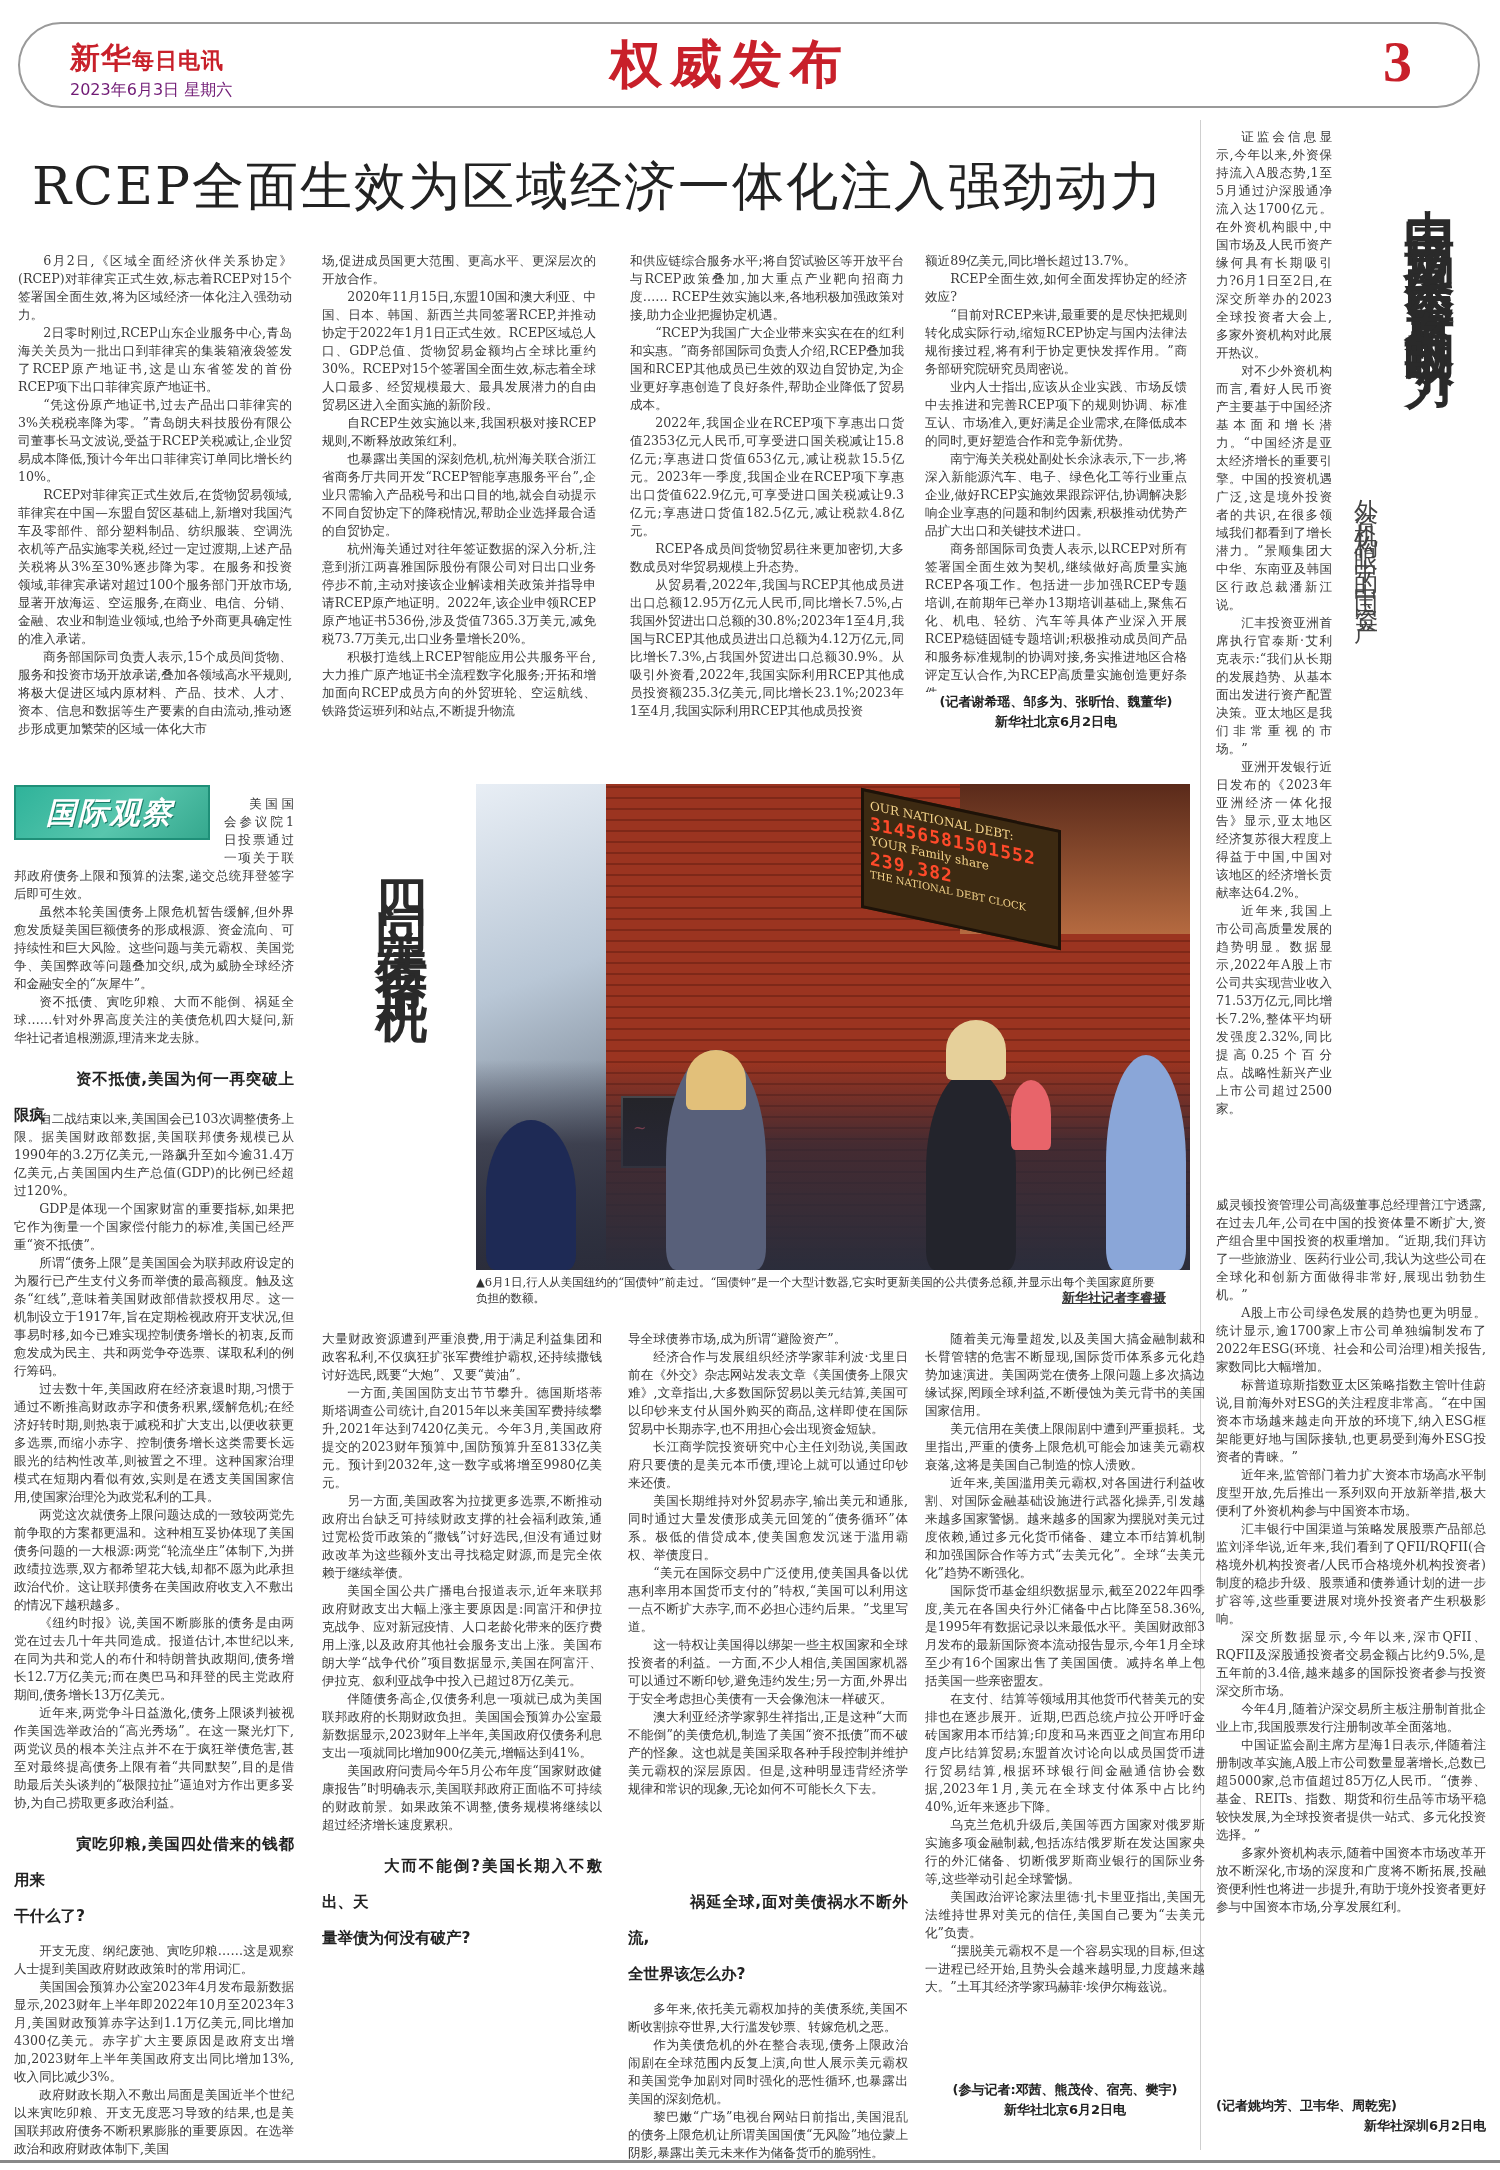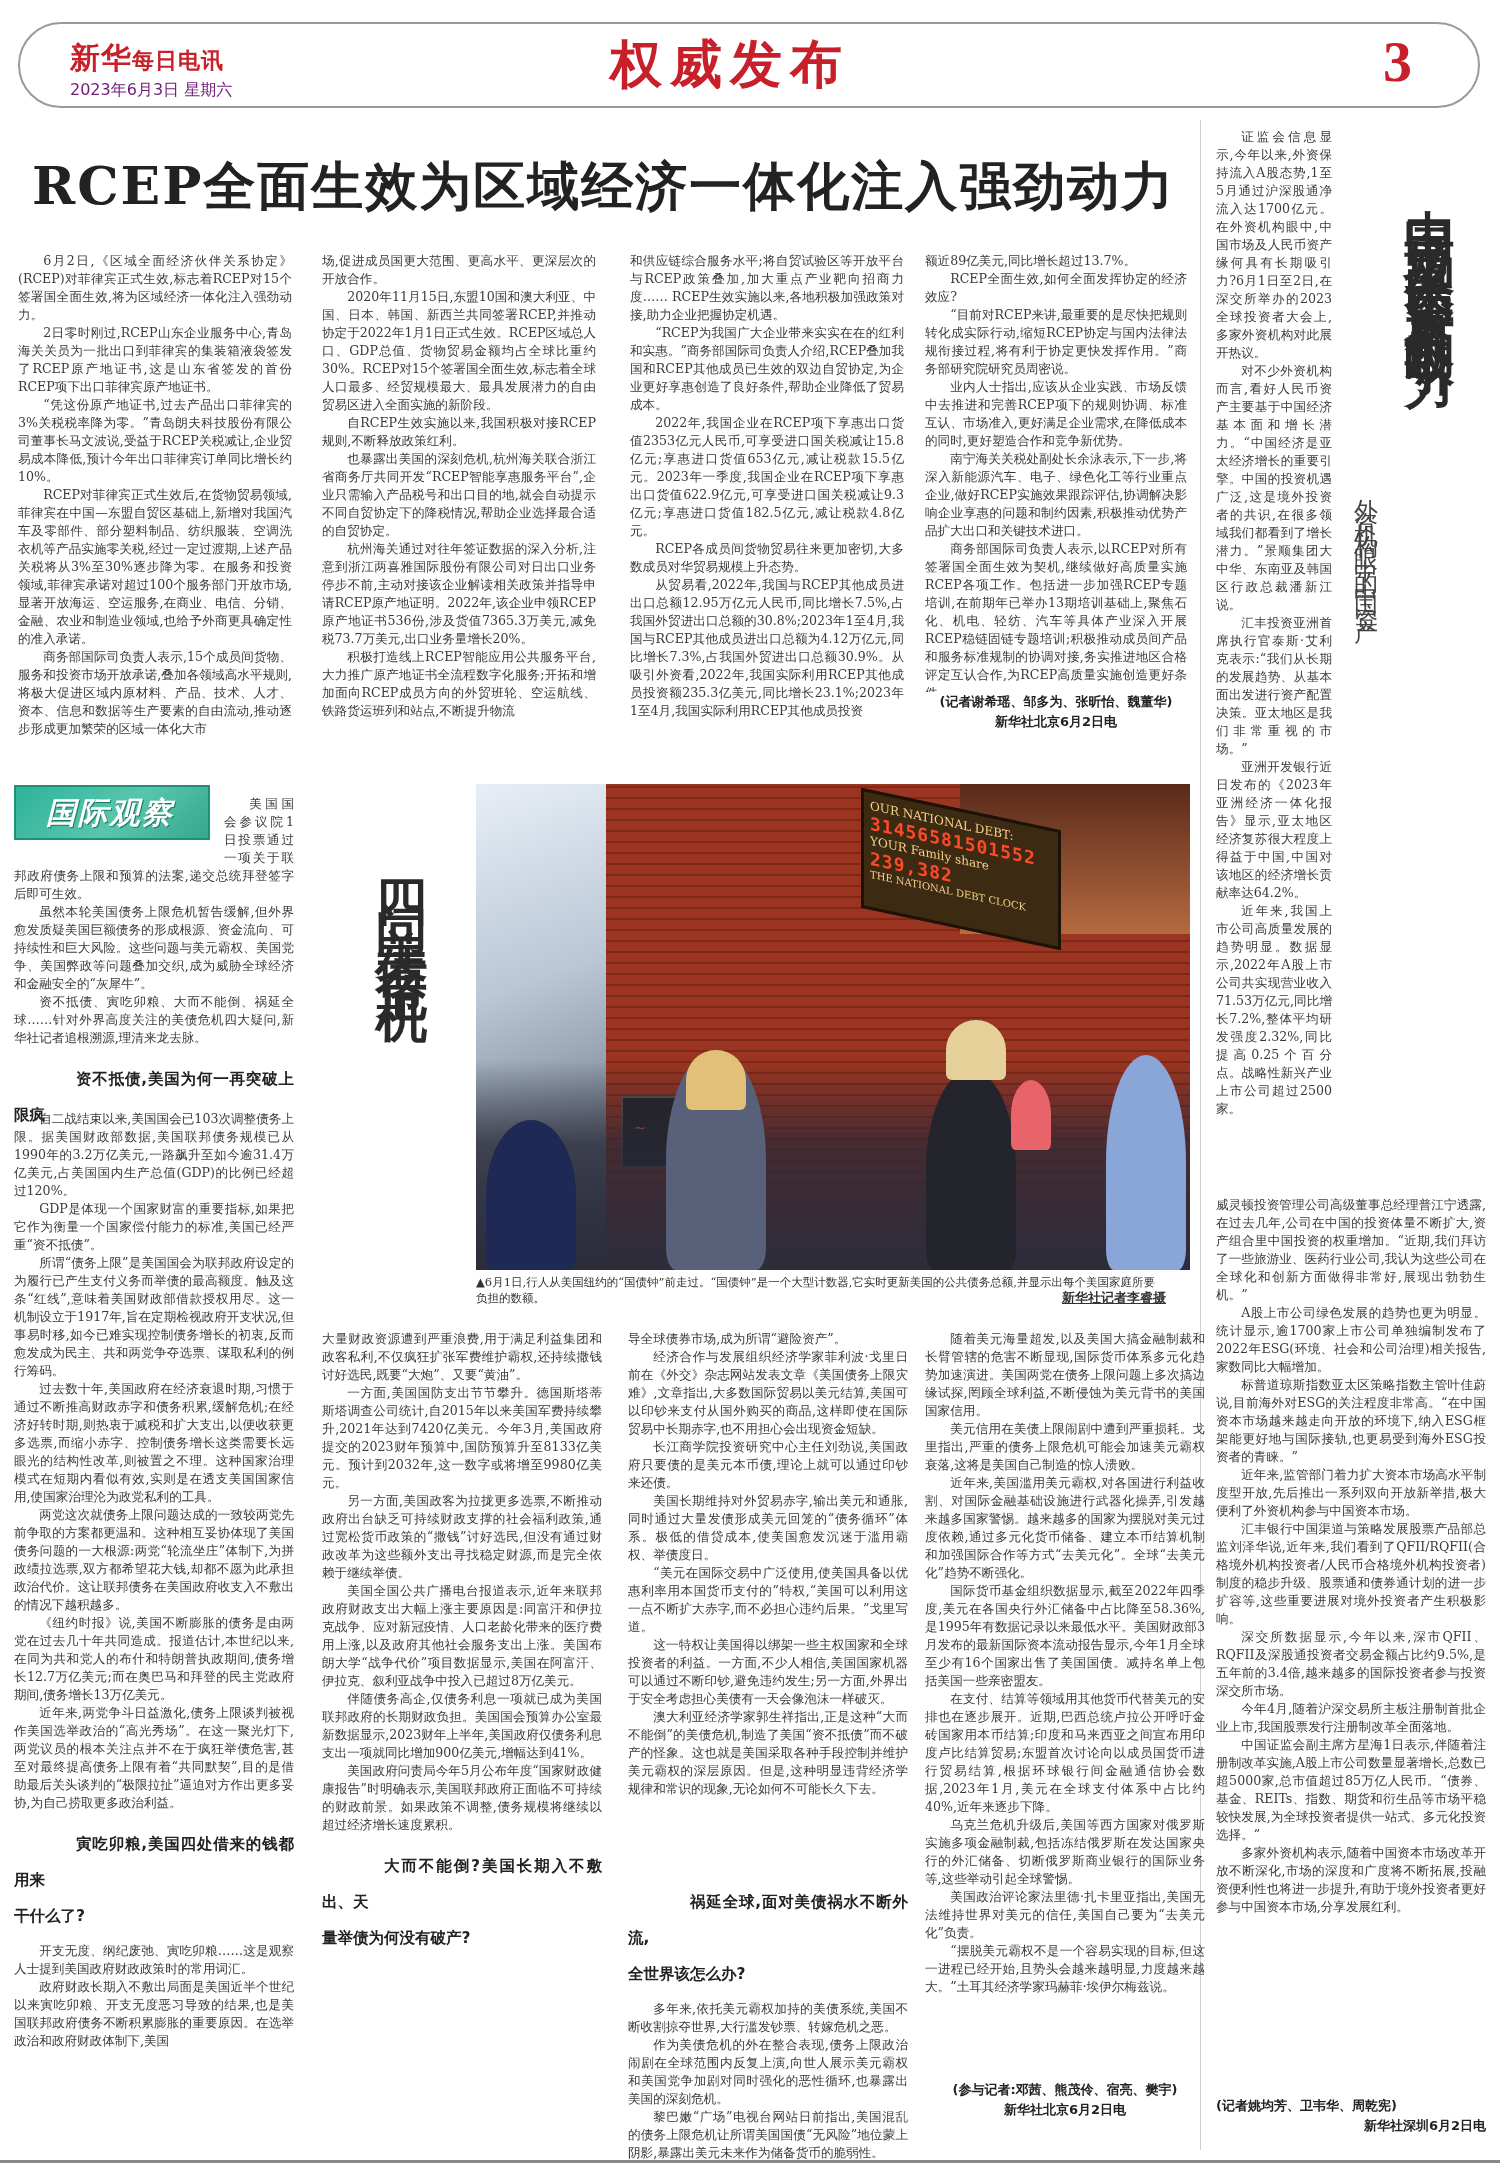--- a/index.html
+++ b/index.html
@@ -11,21 +11,21 @@
   .brand { position: absolute; left: 50px; top: 14px; color: #c8202a; font-size: 30px; font-weight: bold;
            font-family: "DejaVu Serif", serif; letter-spacing: 1px; }
   .brand .sub { font-size: 22px; }
   .date { position: absolute; left: 50px; top: 56px; font-size: 16px; color: #701a75;
           font-family: "DejaVu Sans", sans-serif; }
   .section-name { position: absolute; left: 590px; top: 6px; color: #c8202a; font-size: 52px;
                   font-weight: bold; letter-spacing: 8px; font-family: "DejaVu Serif", serif; }
   .page-num { position: absolute; right: 66px; top: 4px; color: #c8202a; font-size: 58px; font-weight: bold;
               font-family: "Liberation Serif", serif; }
 
-  .headline { position: absolute; left: 32px; top: 152px; font-size: 52px; font-weight: bold; color: #222;
+  .headline { position: absolute; left: 32px; top: 152px; font-size: 52px; font-weight: normal; color: #222;
               letter-spacing: 2px; font-family: "DejaVu Serif", serif; white-space: nowrap; }
 
   .col { position: absolute; font-size: 12.6px; line-height: 18px; text-align: justify; color: #3a3a3a;
          overflow: hidden; }
   .col p { margin: 0; text-indent: 2em; }
   .col p.noindent { text-indent: 0; }
   .byline { text-align: center; font-family: "DejaVu Sans", sans-serif; font-size: 13px; color: #222;
             line-height: 20px; font-weight: bold; }
   .subhead { font-family: "DejaVu Sans", sans-serif; font-weight: bold; font-size: 15.5px; color: #222;
              line-height: 36px; margin: 14px 0 8px 0; }
@@ -170,20 +170,21 @@
       <p>过去数十年,美国政府在经济衰退时期,习惯于通过不断推高财政赤字和债务积累,缓解危机;在经济好转时期,则热衷于减税和扩大支出,以便收获更多选票,而缩小赤字、控制债务增长这类需要长远眼光的结构性改革,则被置之不理。这种国家治理模式在短期内看似有效,实则是在透支美国国家信用,使国家治理沦为政党私利的工具。</p>
       <p>两党这次就债务上限问题达成的一致较两党先前争取的方案都更温和。这种相互妥协体现了美国债务问题的一大根源:两党“轮流坐庄”体制下,为拼政绩拉选票,双方都希望花大钱,却都不愿为此承担政治代价。这让联邦债务在美国政府收支入不敷出的情况下越积越多。</p>
       <p>《纽约时报》说,美国不断膨胀的债务是由两党在过去几十年共同造成。报道估计,本世纪以来,在同为共和党人的布什和特朗普执政期间,债务增长12.7万亿美元;而在奥巴马和拜登的民主党政府期间,债务增长13万亿美元。</p>
       <p>近年来,两党争斗日益激化,债务上限谈判被视作美国选举政治的“高光秀场”。在这一聚光灯下,两党议员的根本关注点并不在于疯狂举债危害,甚至对最终提高债务上限有着“共同默契”,目的是借助最后关头谈判的“极限拉扯”逼迫对方作出更多妥协,为自己捞取更多政治利益。</p>
     </div>
   <div class="subhead">
     <span class="first">寅吃卯粮,美国四处借来的钱都用来</span><span>干什么了?</span>
   </div>
   <div id="a3c1b">
       <p>开支无度、纲纪废弛、寅吃卯粮……这是观察人士提到美国政府财政政策时的常用词汇。</p>
+      <p>美国国会预算办公室2023年4月发布最新数据显示,2023财年上半年即2022年10月至2023年3月,美国财政预算赤字达到1.1万亿美元,同比增加4300亿美元。赤字扩大主要原因是政府支出增加,2023财年上半年美国政府支出同比增加13%,收入同比减少3%。</p>
       <p>政府财政长期入不敷出局面是美国近半个世纪以来寅吃卯粮、开支无度恶习导致的结果,也是美国联邦政府债务不断积累膨胀的重要原因。在选举政治和政府财政体制下,美国</p>
     </div>
 </div>
 
 <div class="col" style="left:322px; top:1330px; width:280px; height:830px;">
   <div id="a3c2a">
       <p class="noindent">大量财政资源遭到严重浪费,用于满足利益集团和政客私利,不仅疯狂扩张军费维护霸权,还持续撒钱讨好选民,既要“大炮”、又要“黄油”。</p>
       <p>一方面,美国国防支出节节攀升。德国斯塔蒂斯塔调查公司统计,自2015年以来美国军费持续攀升,2021年达到7420亿美元。今年3月,美国政府提交的2023财年预算中,国防预算升至8133亿美元。预计到2032年,这一数字或将增至9980亿美元。</p>
       <p>另一方面,美国政客为拉拢更多选票,不断推动政府出台缺乏可持续财政支撑的社会福利政策,通过宽松货币政策的“撒钱”讨好选民,但没有通过财政改革为这些额外支出寻找稳定财源,而是完全依赖于继续举债。</p>
       <p>美国全国公共广播电台报道表示,近年来联邦政府财政支出大幅上涨主要原因是:同富汗和伊拉克战争、应对新冠疫情、人口老龄化带来的医疗费用上涨,以及政府其他社会服务支出上涨。美国布朗大学“战争代价”项目数据显示,美国在阿富汗、伊拉克、叙利亚战争中投入已超过8万亿美元。</p>

